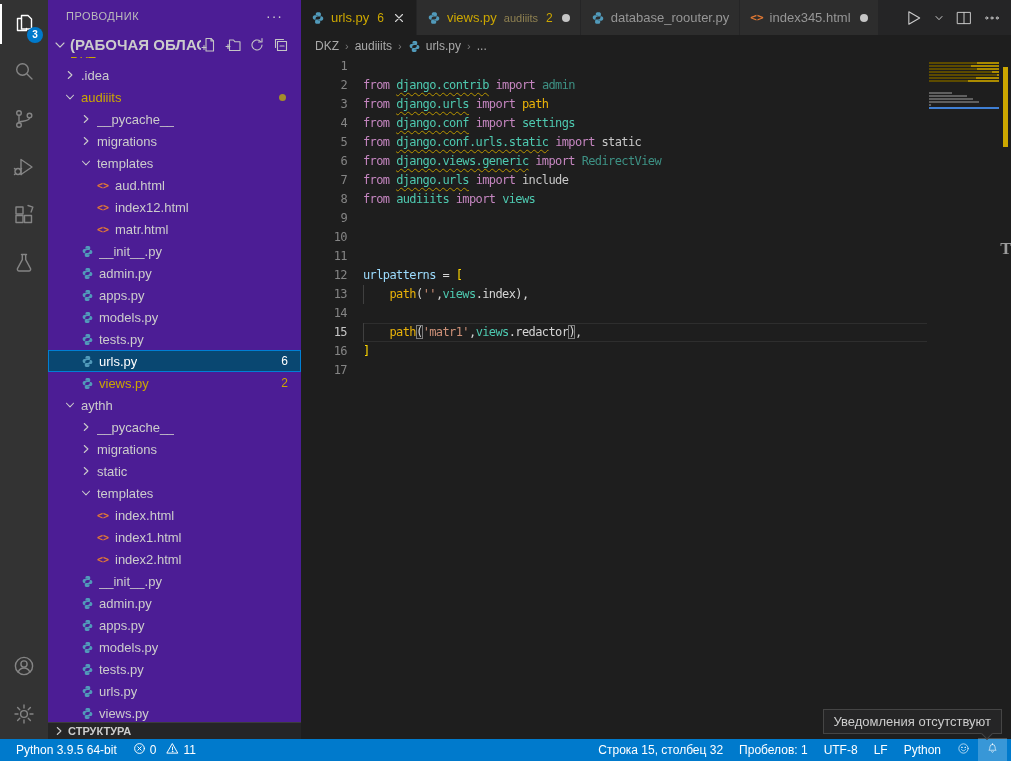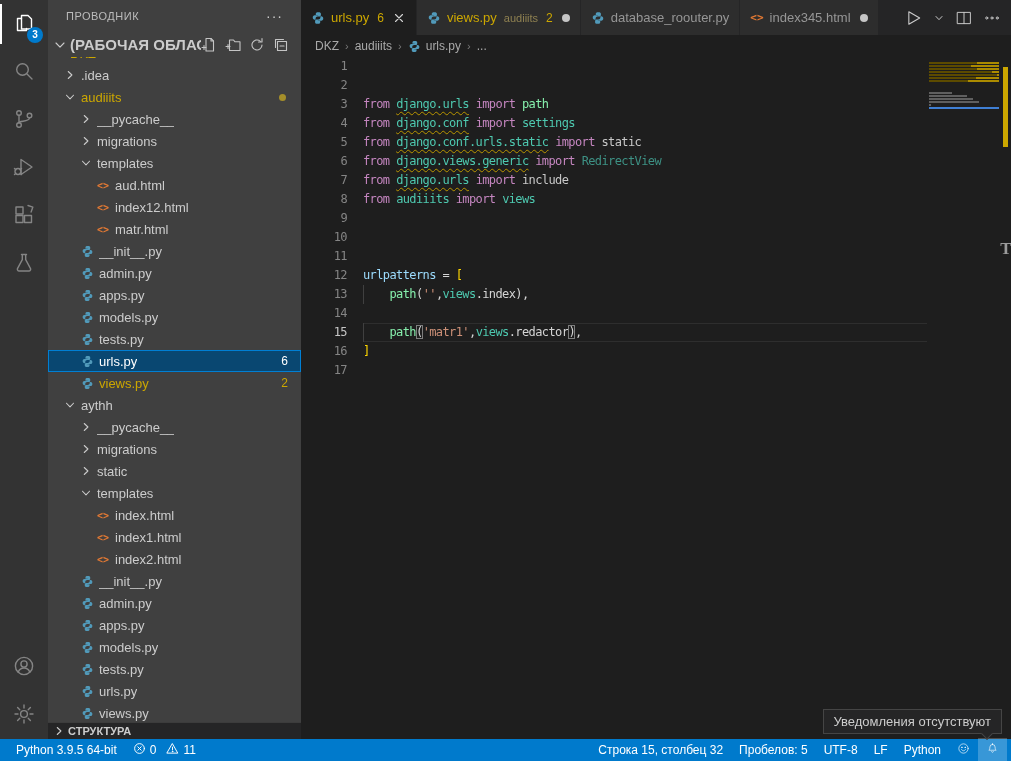--- a/index.html
+++ b/index.html
@@ -12,21 +12,21 @@
   .activitybar{position:absolute;left:0;top:0;width:48px;height:739px;background:#333333;z-index:5;}
   .ab-item{position:relative;width:48px;height:48px;display:flex;align-items:center;justify-content:center;color:#858585;cursor:pointer;}
   .ab-item.active{color:#ffffff;}
   .ab-item.active::before{content:"";position:absolute;left:0;top:4px;bottom:4px;width:2px;background:#ffffff;}
   .ab-item svg{width:24px;height:24px;stroke:currentColor;fill:none;stroke-width:1.4;stroke-linecap:round;stroke-linejoin:round;}
   .ab-bottom{position:absolute;bottom:0;left:0;width:48px;}
   .ab-badge{position:absolute;right:5px;bottom:5px;min-width:16px;height:16px;border-radius:9px;background:#007acc;color:#fff;
             font-size:10px;line-height:16px;text-align:center;padding:0 3px;font-weight:bold;}
 
   
-  .sidebar{position:absolute;left:48px;top:0;width:253px;height:739px;background:#404040;overflow:hidden;}
+  .sidebar{position:absolute;left:48px;top:0;width:253px;height:739px;background:#4c1d95;overflow:hidden;}
   .sb-title{height:32px;display:flex;align-items:center;padding:0 18px;color:#bbbbbb;font-size:11px;letter-spacing:.5px;}
   .sb-title .grow{flex:1;}
   .sb-title .more{color:#cccccc;font-size:14px;letter-spacing:1px;cursor:pointer;}
   .sb-section{height:25px;display:flex;align-items:center;padding:0 4px 0 4px;font-weight:bold;font-size:15px;color:#cccccc;}
   .sb-section .chev{width:16px;height:16px;display:inline-flex;align-items:center;justify-content:center;}
   .sb-section .lbl{margin-left:2px;white-space:nowrap;overflow:hidden;}
   .sb-actions{margin-left:auto;display:flex;gap:8px;padding-right:8px;}
   .sb-actions span{width:16px;height:16px;display:inline-flex;color:#c5c5c5;cursor:pointer;}
   .sb-actions svg,.sb-section svg{width:16px;height:16px;stroke:currentColor;fill:none;stroke-width:1.1;stroke-linecap:round;stroke-linejoin:round;}
 
@@ -79,21 +79,21 @@
   .gutter{width:62px;flex:0 0 62px;text-align:right;padding-right:16px;color:#858585;}
   .line.cur .gutter{color:#c6c6c6;}
   .lc{position:relative;flex:1;white-space:pre;margin-right:84px;}
   .line.cur .lc{box-shadow:inset 0 1px 0 #2e2e2e, inset 0 -1px 0 #2e2e2e;}
   .guide{position:absolute;left:0;top:0;height:19px;border-left:1px solid #404040;}
   .tk-kw{color:#c586c0;}
   .tk-pl{color:#d4d4d4;}
   .tk-nsq{color:#4ec9b0;text-decoration:underline wavy #b89500 1px;text-underline-offset:3px;}
   .tk-cls{color:#4ec9b0;}
   .tk-clsd{color:#3d9184;}
-  .tk-fn{color:#86efac;}
+  .tk-fn{color:#eab308;}
   .tk-dim{color:#c8c8c8;}
   .tk-str{color:#ce9178;}
   .tk-var{color:#9cdcfe;}
   .tk-brk{color:#ffd700;}
   .tk-bm{color:#d4d4d4;box-shadow:0 0 0 1px #7e7e7e inset;}
 
   
   .minimap{position:absolute;top:2px;right:12px;width:70px;cursor:pointer;}
   .mm-row{height:2px;margin-bottom:1px;position:relative;}
   .mm-dash{height:2px;background:#6b6b6b;opacity:.85;}
@@ -602,20 +602,21 @@
           <span>...</span>
         </span>
       </div>
     <div class="editor-body" id="editor">
       <div class="line">
           <div class="gutter">1</div>
           <div class="lc"></div>
         </div>
         <div class="line">
           <div class="gutter">2</div>
+          <div class="lc"><span class="tk-kw">from</span><span class="tk-pl"> </span><span class="tk-nsq">django.contrib</span><span class="tk-pl"> </span><span class="tk-kw">import</span><span class="tk-pl"> </span><span class="tk-clsd">admin</span></div>
         </div>
         <div class="line">
           <div class="gutter">3</div>
           <div class="lc"><span class="tk-kw">from</span><span class="tk-pl"> </span><span class="tk-nsq">django.urls</span><span class="tk-pl"> </span><span class="tk-kw">import</span><span class="tk-pl"> </span><span class="tk-fn">path</span></div>
         </div>
         <div class="line">
           <div class="gutter">4</div>
           <div class="lc"><span class="tk-kw">from</span><span class="tk-pl"> </span><span class="tk-nsq">django.conf</span><span class="tk-pl"> </span><span class="tk-kw">import</span><span class="tk-pl"> </span><span class="tk-cls">settings</span></div>
         </div>
         <div class="line">
@@ -737,21 +738,21 @@
               <circle cx="8" cy="11.6" r=".4" fill="currentColor"></circle>
             </svg></span>
           <span>11</span>
         </div>
       </div>
       <div class="st-right">
         <div class="st-item">
           <span>Строка 15, столбец 32</span>
         </div>
         <div class="st-item">
-          <span>Пробелов: 5</span>
+          <span>Пробелов: 1</span>
         </div>
         <div class="st-item">
           <span>UTF-8</span>
         </div>
         <div class="st-item">
           <span>LF</span>
         </div>
         <div class="st-item">
           <span>Python</span>
         </div>

